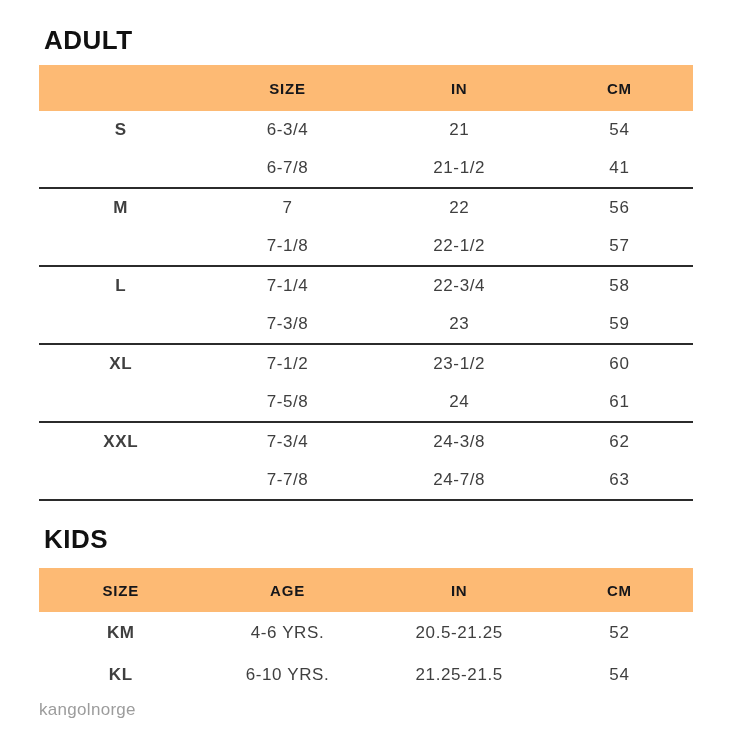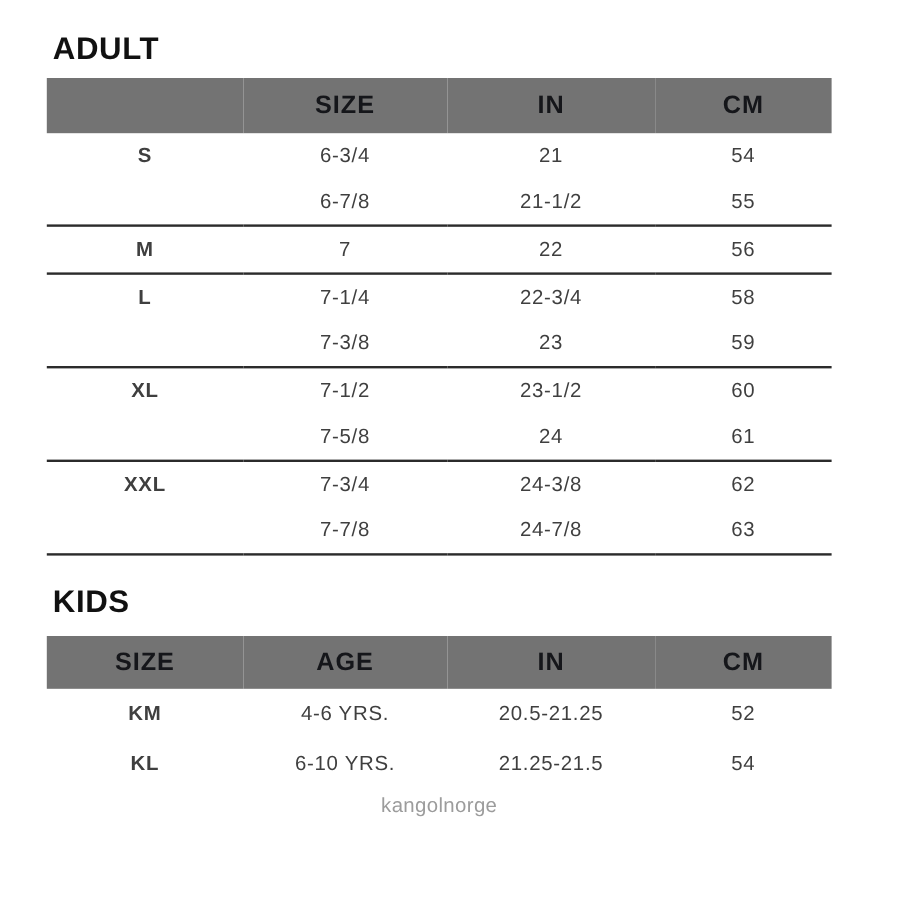--- a/index.html
+++ b/index.html
@@ -27,23 +27,23 @@
   .section-title.kids {
     margin-top: 24px;
     margin-bottom: 15px;
   }
   table.size-table {
     width: 100%;
     border-collapse: collapse;
     table-layout: fixed;
   }
   table.size-table thead th {
-    background: #737373;
+    background: #fdba74;
     height: 46px;
-    font-size: 21px;
+    font-size: 15px;
     font-weight: bold;
     letter-spacing: 0.8px;
     color: #15161a;
     text-align: center;
     padding: 0;
   }
   table.kids-table thead th { height: 44px; }
   table.size-table td {
     height: 38px;
     text-align: center;
@@ -56,21 +56,20 @@
   table.kids-table td { height: 42px; }
   td.row-label {
     font-weight: bold;
     color: #121212;
     letter-spacing: 0.8px;
   }
   tbody.group {
     border-bottom: 2px solid #2b2b2b;
   }
   .footer {
-    text-align: center;
     margin-top: 4px;
     font-size: 17px;
     letter-spacing: 0.3px;
     color: #9c9c9c;
   }
 </style>
 </head>
 <body>
 
 <div class="sheet">
@@ -96,29 +95,35 @@
       <tr>
         <td class="row-label">S</td>
         <td>6-3/4</td>
         <td>21</td>
         <td>54</td>
       </tr>
       <tr>
         <td class="row-label"></td>
         <td>6-7/8</td>
         <td>21-1/2</td>
-        <td>55</td>
+        <td>41</td>
       </tr>
     </tbody>
     <tbody class="group">
       <tr>
         <td class="row-label">M</td>
         <td>7</td>
         <td>22</td>
         <td>56</td>
+      </tr>
+      <tr>
+        <td class="row-label"></td>
+        <td>7-1/8</td>
+        <td>22-1/2</td>
+        <td>57</td>
       </tr>
     </tbody>
     <tbody class="group">
       <tr>
         <td class="row-label">L</td>
         <td>7-1/4</td>
         <td>22-3/4</td>
         <td>58</td>
       </tr>
       <tr>

